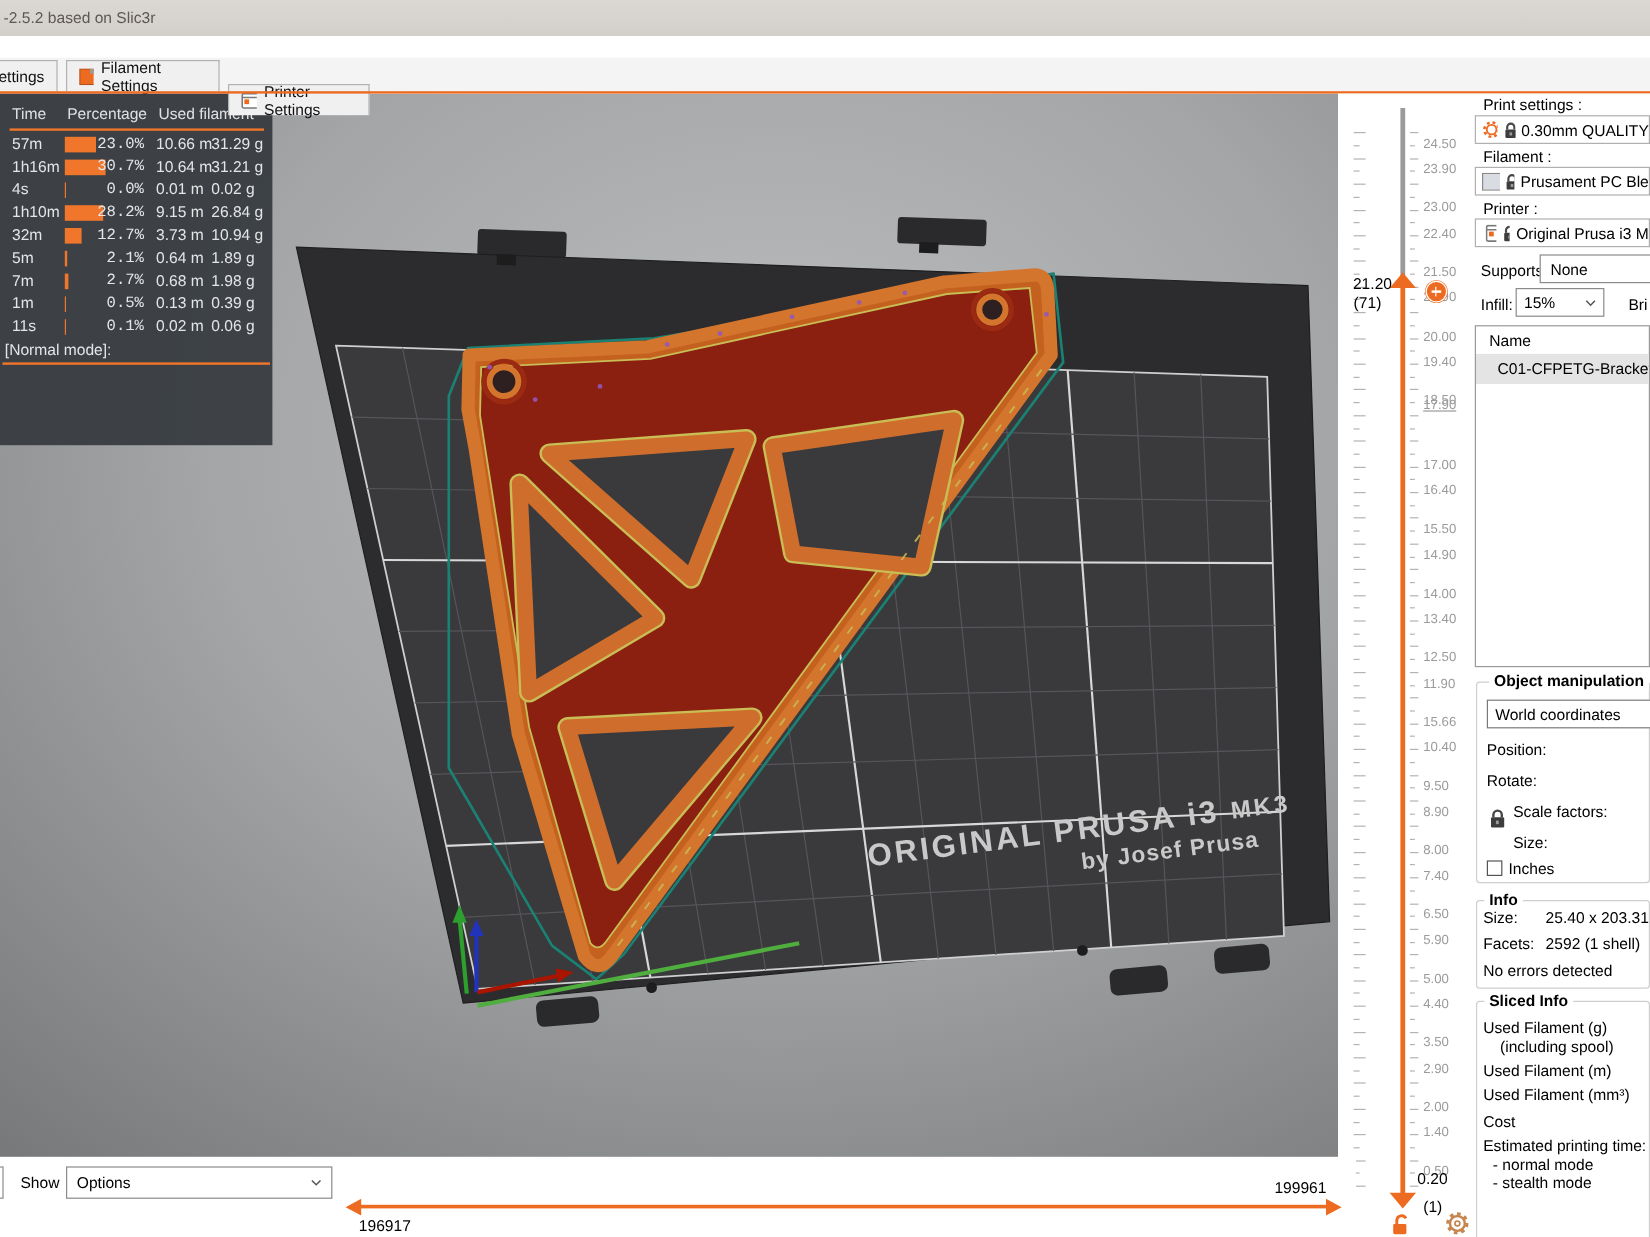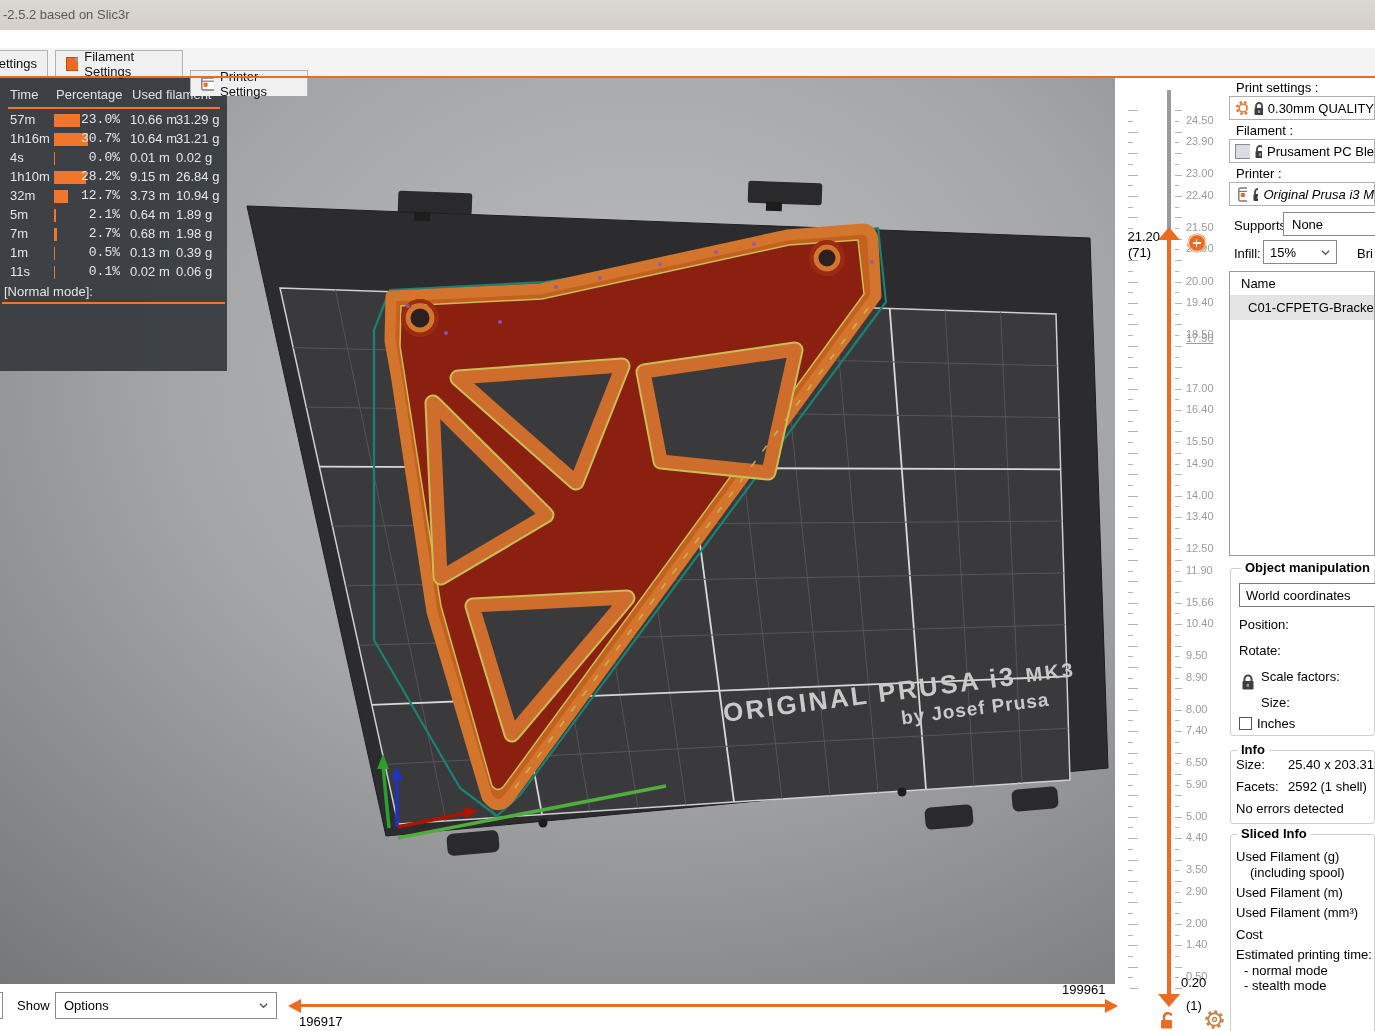--- a/index.html
+++ b/index.html
@@ -39,21 +39,21 @@
   .track { position:absolute; left:52px; width:4px; }
   .handle { position:absolute; left:43px; width:0; height:0; border-left:11px solid transparent; border-right:11px solid transparent; }
   .slider-black { position:absolute; font-size:13px; color:#000; }
   #plus-btn { position:absolute; left:73px; width:18px; height:18px; border-radius:50%; background:#ED6B21; border:1.5px solid #fff;
               box-shadow:0 0 0 0.5px #ED6B21; }
   #plus-btn:before, #plus-btn:after { content:""; position:absolute; background:#fff; }
   #plus-btn:before { left:3.5px; top:7px; width:8px; height:1.8px; }
   #plus-btn:after { left:6.6px; top:3.9px; width:1.8px; height:8px; }
 
   
-  #bottom-bar { left:0; top:984px; width:1130px; height:47px; background:#fff; font-size:13px;padding-left:32px; }
+  #bottom-bar { left:0; top:964px; width:1130px; height:47px; background:#fff; font-size:13px;padding-left:32px; }
   .combo { border:1px solid #8a8a8a; background:#fff; display:flex; align-items:center; font-size:13px; color:#000; }
   .chev { width:9px; height:9px; }
   #hslider-line { position:absolute; top:1004px; height:3px; background:#ED6B21; }
   .harrow { position:absolute; top:999px; width:0; height:0; border-top:7px solid transparent; border-bottom:7px solid transparent; }
 
   
   #sidebar { left:1228px; top:78px; width:147px; height:953px; background:#fff; font-size:13px; color:#000; }
   .sb-label { position:absolute; }
   .groupbox { position:absolute; border:1px solid #cfcfcf; border-radius:3px; background:#fff; }
   .gb-legend { position:absolute; top:-9px; left:10px; background:#fff; padding:0 4px; font-weight:bold; }
@@ -538,21 +538,21 @@
       <svg width="16" height="15" style="margin-right:5px">
         <rect x="0.8" y="1" width="14" height="13" rx="1.5" fill="#fff" stroke="#7a7a7a" stroke-width="1.4"></rect>
         <line x1="0.8" y1="4.4" x2="14.8" y2="4.4" stroke="#7a7a7a" stroke-width="1.2"></line>
         <rect x="2.8" y="6" width="4" height="4" fill="#ED6B21"></rect>
       </svg>
       <svg width="12" height="15" style="margin-right:5px">
         <path d="M3,7 V5 a3,3 0 0 1 6,0 V7" stroke="#474747" fill="none" stroke-width="1.8"></path>
         <rect x="1.5" y="7" width="9" height="7" rx="1" fill="#3d3d3d"></rect>
         <rect x="4.9" y="9.3" width="2.2" height="2.6" fill="#9a9a9a"></rect>
       </svg>
-      <span style="white-space:nowrap;font-style:italic;">Original Prusa i3 M</span>
+      <span style="white-space:nowrap;">Original Prusa i3 M</span>
     </div>
 
     <span class="sb-label" style="left:6px; top:140px;">Supports:</span>
     <div class="combo abs" style="left:55px; top:134px; width:95px; height:24px; padding-left:8px;">
       <span>None</span>
     </div>
     <span class="sb-label" style="left:6px; top:168px;">Infill:</span>
     <div class="combo abs" style="left:35px; top:162px; width:74px; height:24px; padding:0 6px; justify-content:space-between;">
       <span>15%</span>
       <svg class="chev" viewBox="0 0 10 8">

